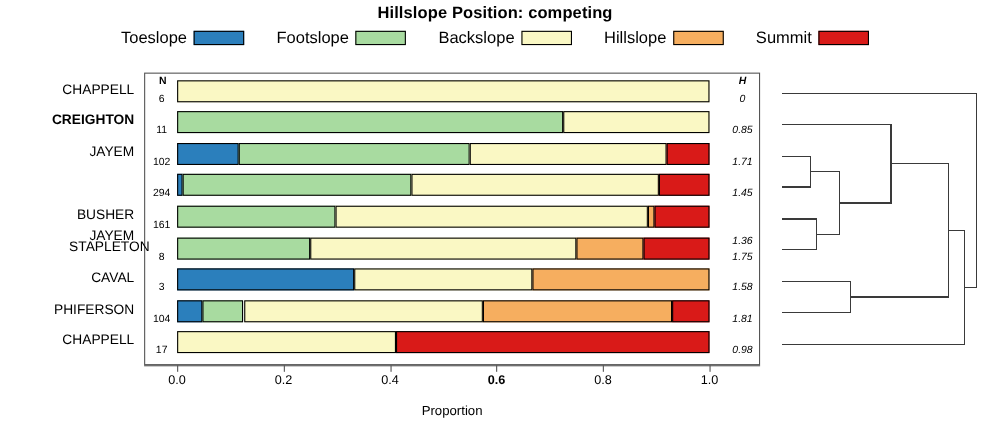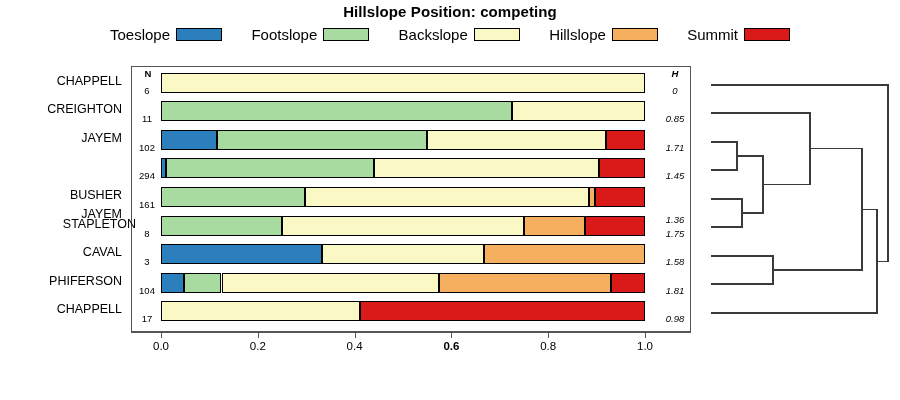--- a/index.html
+++ b/index.html
@@ -36,21 +36,21 @@
   }
   .colhead{
     position:absolute;font-size:9.5px;font-weight:bold;font-style:normal;
   }
   .col-n-head{left:137px;top:68px;width:22px;text-align:center;}
   .col-h-head{left:664px;top:68px;width:22px;text-align:center;font-style:italic;}
   .ylabel{
     position:absolute;left:0;width:122px;text-align:right;
     font-size:12.5px;line-height:13px;
   }
-  .ylabel.bold{font-weight:normal;}
+  .ylabel.bold{font-weight:bold;}
   .nval{
     position:absolute;left:134px;width:26px;text-align:center;
     font-size:9.5px;line-height:11px;
   }
   .hval{
     position:absolute;left:661px;width:28px;text-align:center;
     font-size:9.5px;font-style:italic;line-height:11px;
   }
   .bar{
     position:absolute;left:161px;height:20px;width:484px;
@@ -191,20 +191,21 @@
       <div class="ticklab" style="left: 257.8px;">0.2</div>
       <div class="tick" style="left: 354.6px;"></div>
       <div class="ticklab" style="left: 354.6px;">0.4</div>
       <div class="tick" style="left: 451.4px;"></div>
       <div class="ticklab" style="left: 451.4px; font-weight: bold;">0.6</div>
       <div class="tick" style="left: 548.2px;"></div>
       <div class="ticklab" style="left: 548.2px;">0.8</div>
       <div class="tick" style="left: 645px;"></div>
       <div class="ticklab" style="left: 645px;">1.0</div>
     </div>
+  <div class="xtitle">Proportion</div>
 
   <div class="dendro">
     <svg width="210" height="285" viewBox="0 0 210 285">
       <g fill="none" stroke="#3a3a3a" stroke-width="1.1" shape-rendering="crispEdges">
 
         <path d="M21,82 H47 V110 H21"></path>
 
         <path d="M21,139 H52 V167 H21"></path>
 
         <path d="M47,96 H73 V153 H52"></path>

